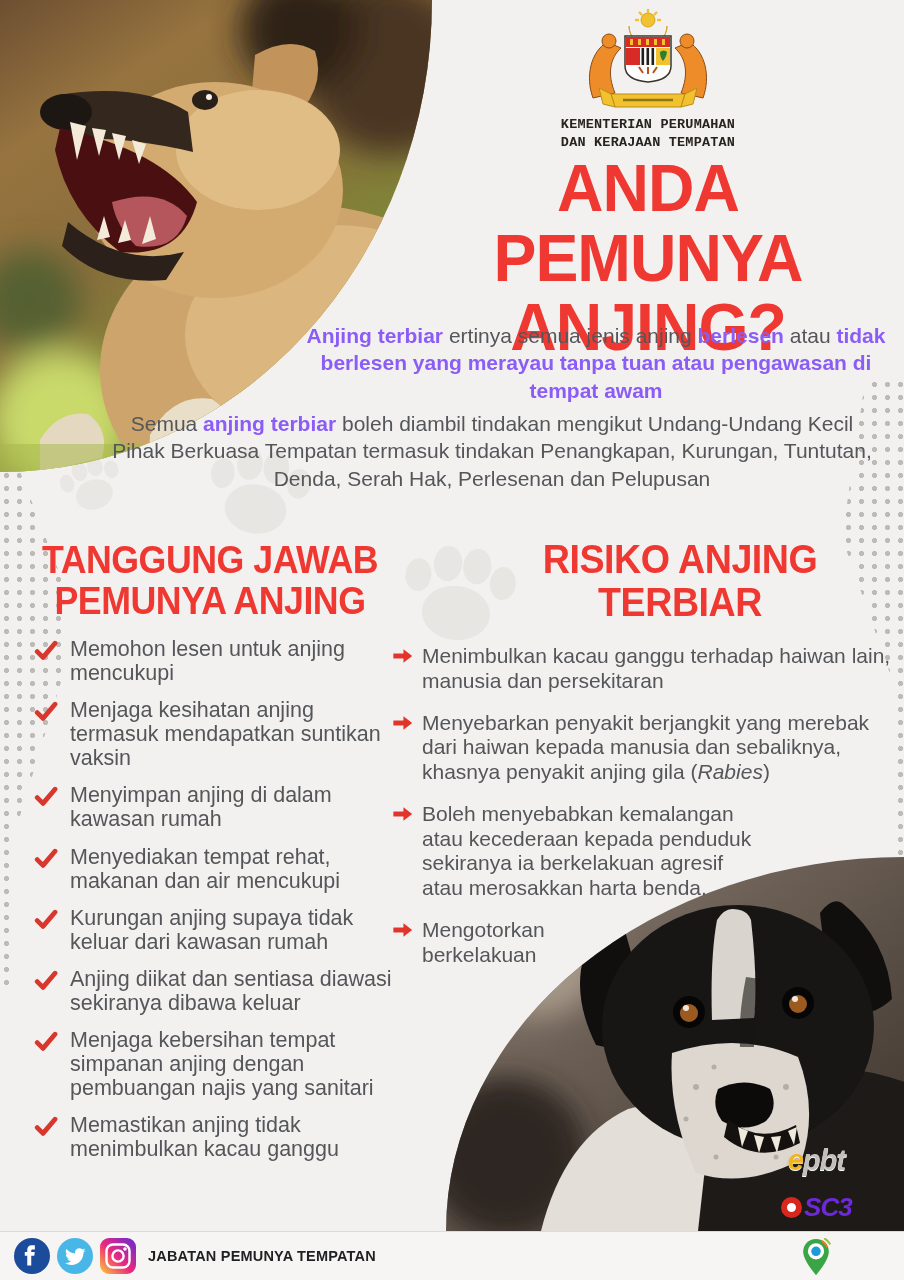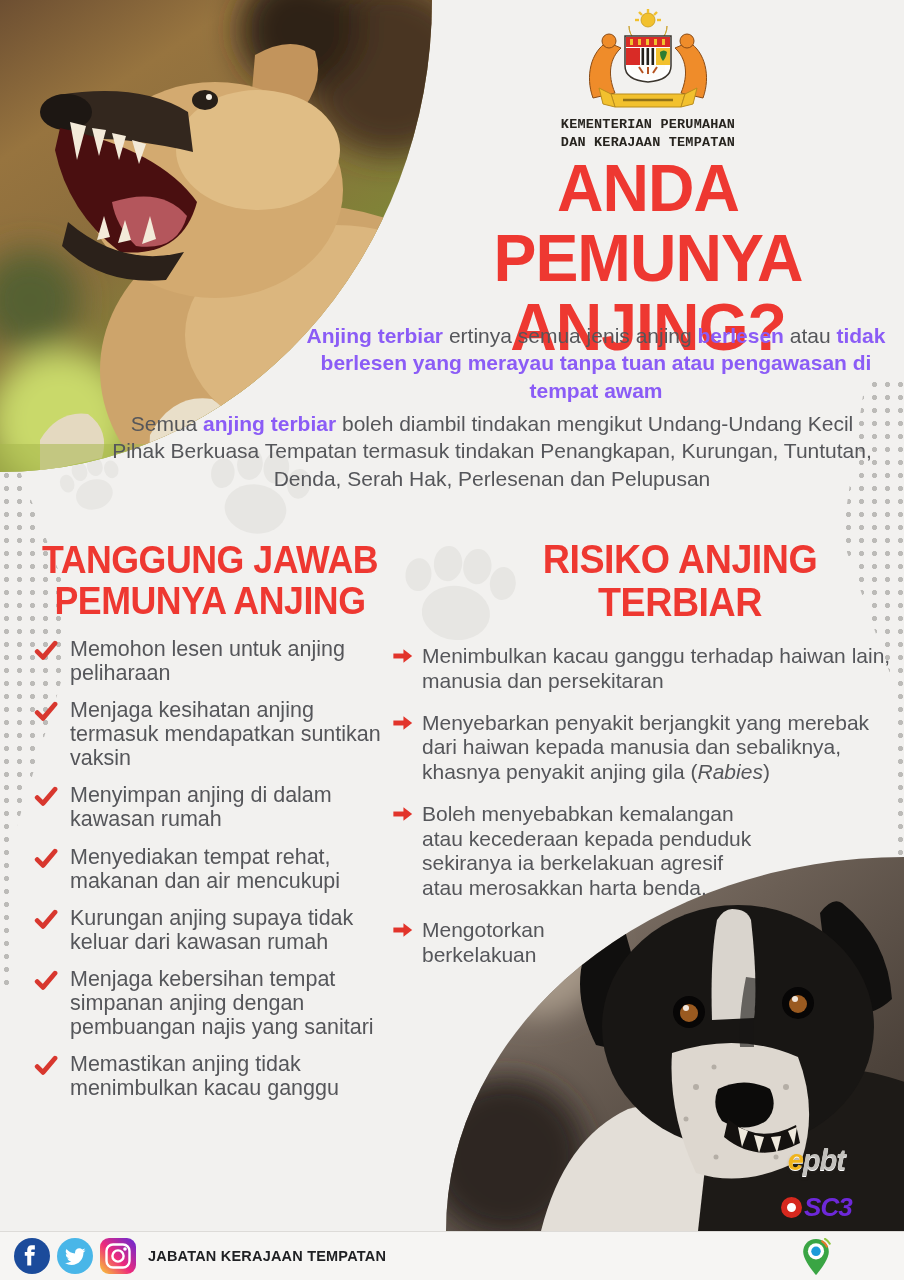--- a/index.html
+++ b/index.html
@@ -314,21 +314,21 @@
     <div>TANGGUNG JAWAB</div>
     <div>PEMUNYA ANJING</div>
   </div>
   <div class="list resp-list" id="resp-list">
       <div class="list-item">
         <span class="bullet">
           <svg viewBox="0 0 24 24">
             <path d="M3.2 13.6 L9 19.4 L21 5.2" stroke="#d8372e" stroke-width="4.8" fill="none" stroke-linecap="round" stroke-linejoin="round"></path>
           </svg>
         </span>
-        <span class="item-text">Memohon lesen untuk anjing peliharaan</span>
+        <span class="item-text">Memohon lesen untuk anjing mencukupi</span>
       </div>
       <div class="list-item">
         <span class="bullet">
           <svg viewBox="0 0 24 24">
             <path d="M3.2 13.6 L9 19.4 L21 5.2" stroke="#d8372e" stroke-width="4.8" fill="none" stroke-linecap="round" stroke-linejoin="round"></path>
           </svg>
         </span>
         <span class="item-text">Menjaga kesihatan anjing termasuk mendapatkan suntikan vaksin</span>
       </div>
       <div class="list-item">
@@ -347,20 +347,28 @@
         </span>
         <span class="item-text">Menyediakan tempat rehat, makanan dan air mencukupi</span>
       </div>
       <div class="list-item">
         <span class="bullet">
           <svg viewBox="0 0 24 24">
             <path d="M3.2 13.6 L9 19.4 L21 5.2" stroke="#d8372e" stroke-width="4.8" fill="none" stroke-linecap="round" stroke-linejoin="round"></path>
           </svg>
         </span>
         <span class="item-text">Kurungan anjing supaya tidak keluar dari kawasan rumah</span>
+      </div>
+      <div class="list-item">
+        <span class="bullet">
+          <svg viewBox="0 0 24 24">
+            <path d="M3.2 13.6 L9 19.4 L21 5.2" stroke="#d8372e" stroke-width="4.8" fill="none" stroke-linecap="round" stroke-linejoin="round"></path>
+          </svg>
+        </span>
+        <span class="item-text">Anjing diikat dan sentiasa diawasi sekiranya dibawa keluar</span>
       </div>
       <div class="list-item">
         <span class="bullet">
           <svg viewBox="0 0 24 24">
             <path d="M3.2 13.6 L9 19.4 L21 5.2" stroke="#d8372e" stroke-width="4.8" fill="none" stroke-linecap="round" stroke-linejoin="round"></path>
           </svg>
         </span>
         <span class="item-text">Menjaga kebersihan tempat simpanan  anjing dengan pembuangan najis yang sanitari</span>
       </div>
       <div class="list-item">
@@ -439,21 +447,21 @@
                 <stop offset="1" stop-color="#6228d7"></stop>
               </linearGradient>
             </defs>
             <rect width="36" height="36" rx="9" fill="url(#iggrad)"></rect>
             <rect x="6.5" y="6.5" width="23" height="23" rx="6.5" fill="none" stroke="#fff" stroke-width="2.4"></rect>
             <circle cx="18" cy="18" r="5.6" fill="none" stroke="#fff" stroke-width="2.4"></circle>
             <circle cx="25" cy="11" r="1.8" fill="#fff"></circle>
           </svg>
       </div>
     </div>
-    <div class="dept">JABATAN KERAJAAN TEMPATAN</div>
+    <div class="dept">JABATAN PEMUNYA TEMPATAN</div>
     <div class="partners">
       <div class="epbt"><span class="e">e</span><span>pbt</span></div>
       <div class="osc3">
           <span class="ring"></span>
           <span>SC3</span>
         </div>
       <div class="pinlogo">
         <svg viewBox="0 0 30 40">
             <path d="M15 1 C7 1 1.5 7 1.5 14.5 C1.5 24 15 39 15 39 C15 39 28.5 24 28.5 14.5 C28.5 7 23 1 15 1Z" fill="#3aa544"></path>
             <circle cx="15" cy="14" r="8.5" fill="#fff"></circle>

